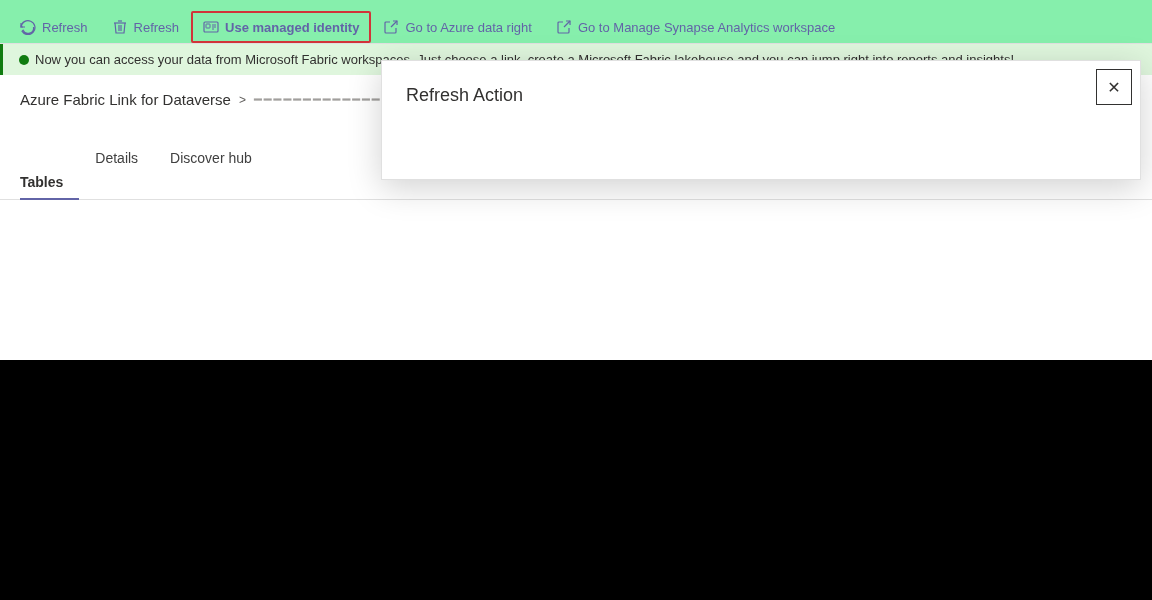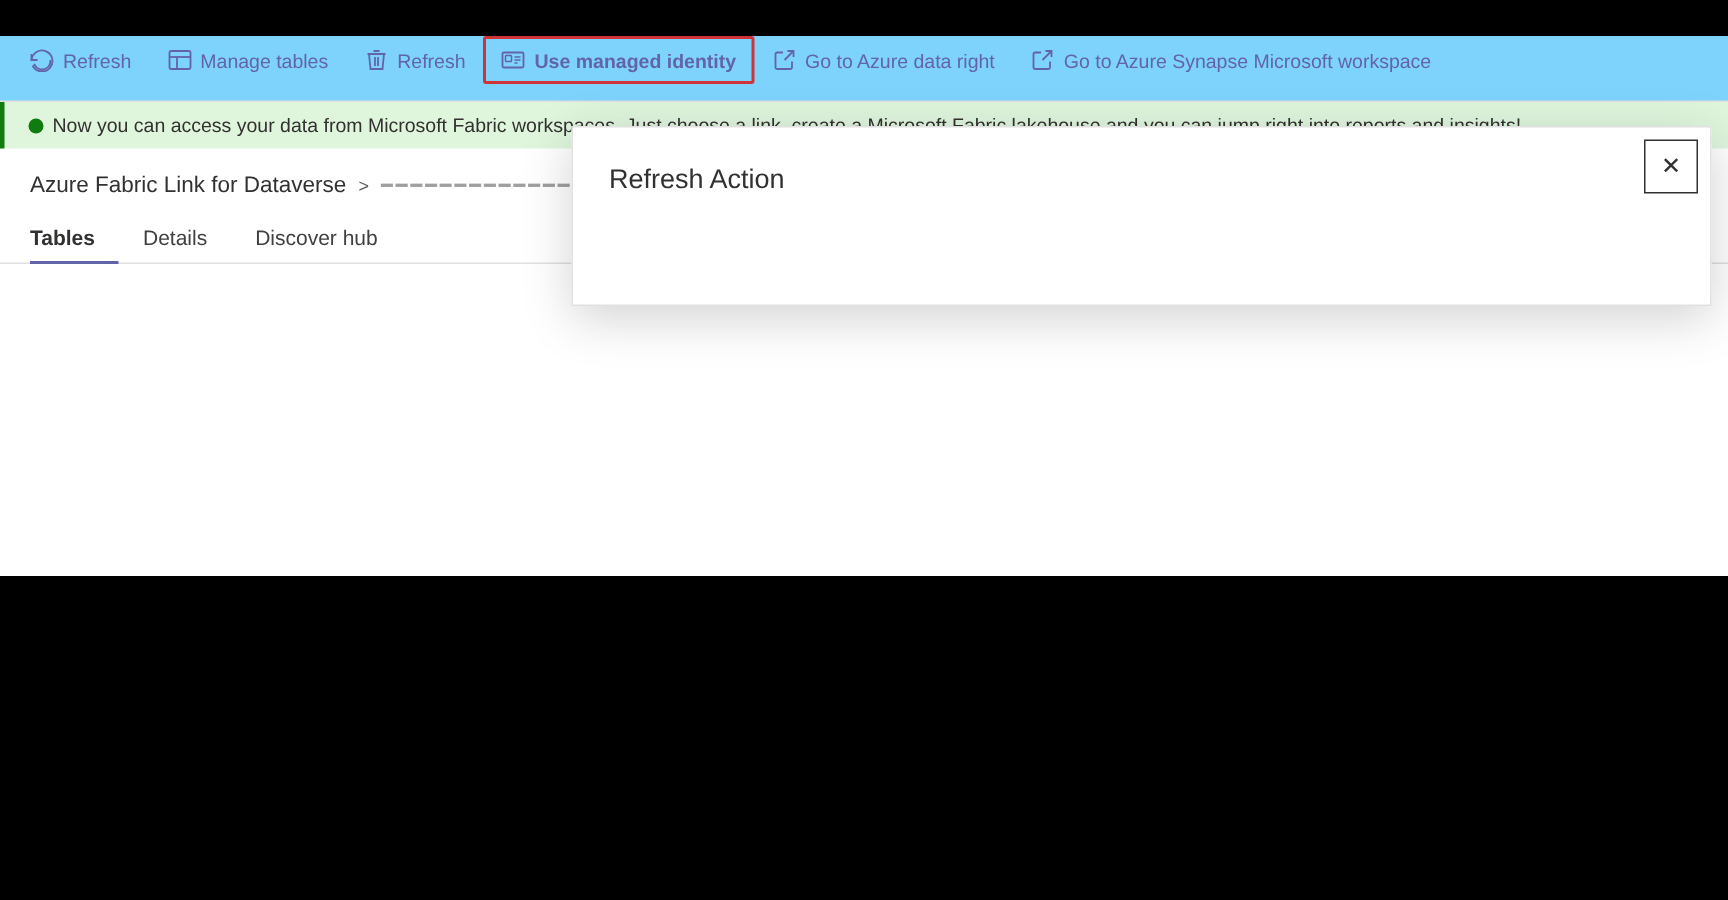--- a/index.html
+++ b/index.html
@@ -21,27 +21,26 @@
     .main-content {
       background: #fff;
       width: 1152px;
       height: 360px;
       position: relative;
     }
 
     
     .toolbar {
       display: flex;
-      align-items: flex-start;
+      align-items: flex-end;
       height: 44px;
       border-bottom: 1px solid #e0e0e0;
       padding: 0 8px;
       gap: 0;
-      background: #7dd3fc;
-      margin-top: 24px;
+      background: #86efac;
     }
 
     .toolbar-item {
       display: flex;
       align-items: center;
       gap: 6px;
       padding: 6px 10px;
       cursor: pointer;
       color: #6264a7;
       font-size: 13px;
@@ -128,20 +127,21 @@
     }
 
     .tab-item.active {
       color: #323130;
       border-bottom: 2px solid #6264a7;
       font-weight: 600;
     }
 
     .tab-item:first-child {
       padding-left: 0;
+      margin-top: 48px;
     }
 
     
     .dialog-overlay {
       position: absolute;
       top: 60px;
       left: 370px;
       right: 0;
       bottom: 0;
       display: flex;
@@ -220,30 +220,20 @@
     <div class="toolbar-item">
       <span class="toolbar-icon">
         <svg class="icon-svg" viewBox="0 0 16 16" fill="none" xmlns="http://www.w3.org/2000/svg">
           <path d="M13.5 8A5.5 5.5 0 0 1 3.1 11.2L2 12.3A7 7 0 1 0 1 8H3" stroke="#6264a7" stroke-width="1.2" fill="none"></path>
           <polyline points="1,4 1,8 5,8" stroke="#6264a7" stroke-width="1.2" fill="none"></polyline>
         </svg>
       </span>
       <span>Refresh</span>
     </div>
 
-    <div class="toolbar-item">
-      <span class="toolbar-icon">
-        <svg class="icon-svg" viewBox="0 0 16 16" fill="none" xmlns="http://www.w3.org/2000/svg">
-          <rect x="1" y="2" width="14" height="12" rx="1" stroke="#6264a7" stroke-width="1.2"></rect>
-          <line x1="1" y1="6" x2="15" y2="6" stroke="#6264a7" stroke-width="1.2"></line>
-          <line x1="6" y1="6" x2="6" y2="14" stroke="#6264a7" stroke-width="1.2"></line>
-        </svg>
-      </span>
-      <span>Manage tables</span>
-    </div>
 
     <div class="toolbar-item">
       <span class="toolbar-icon">
         <svg class="icon-svg" viewBox="0 0 16 16" fill="none" xmlns="http://www.w3.org/2000/svg">
           <polyline points="3,4 4,14 12,14 13,4" stroke="#6264a7" stroke-width="1.2" fill="none"></polyline>
           <line x1="2" y1="4" x2="14" y2="4" stroke="#6264a7" stroke-width="1.2"></line>
           <line x1="6" y1="2" x2="10" y2="2" stroke="#6264a7" stroke-width="1.2"></line>
           <line x1="7" y1="6" x2="7" y2="12" stroke="#6264a7" stroke-width="1.2"></line>
           <line x1="9" y1="6" x2="9" y2="12" stroke="#6264a7" stroke-width="1.2"></line>
         </svg>
@@ -276,21 +266,21 @@
     </div>
 
     <div class="toolbar-item">
       <span class="toolbar-icon">
         <svg class="icon-svg" viewBox="0 0 16 16" fill="none" xmlns="http://www.w3.org/2000/svg">
           <path d="M7 3H3a1 1 0 0 0-1 1v9a1 1 0 0 0 1 1h9a1 1 0 0 0 1-1V9" stroke="#6264a7" stroke-width="1.2" fill="none"></path>
           <polyline points="10,2 14,2 14,6" stroke="#6264a7" stroke-width="1.2" fill="none"></polyline>
           <line x1="14" y1="2" x2="8" y2="8" stroke="#6264a7" stroke-width="1.2"></line>
         </svg>
       </span>
-      <span>Go to Azure Synapse Microsoft workspace</span>
+      <span>Go to Manage Synapse Analytics workspace</span>
     </div>
   </div>
 
   <div class="notification-banner">
     <div class="notification-dot"></div>
     <span>Now you can access your data from Microsoft Fabric workspaces. Just choose a link, create a Microsoft Fabric lakehouse and you can jump right into reports and insights!</span>
   </div>
 
   <div class="breadcrumb-area">
     <span class="breadcrumb-link">Azure Fabric Link for Dataverse</span>

